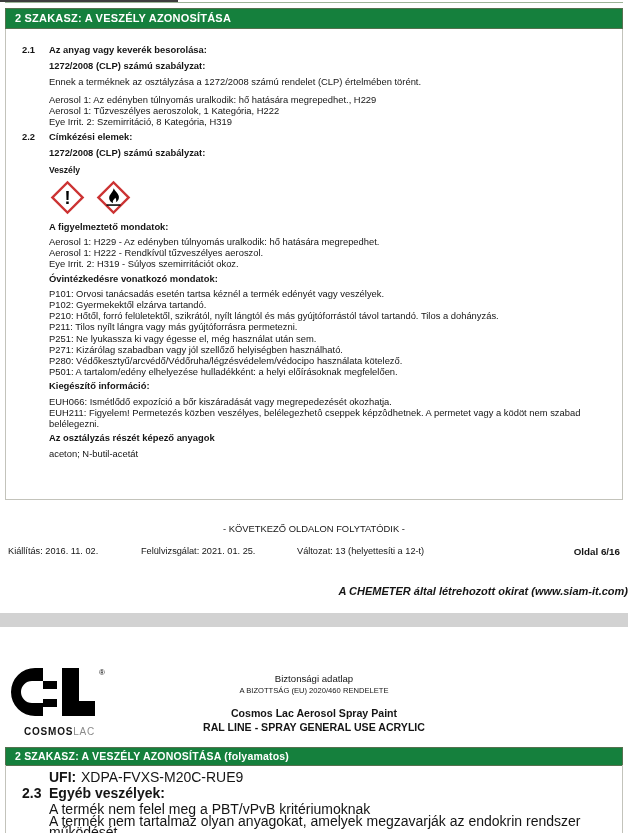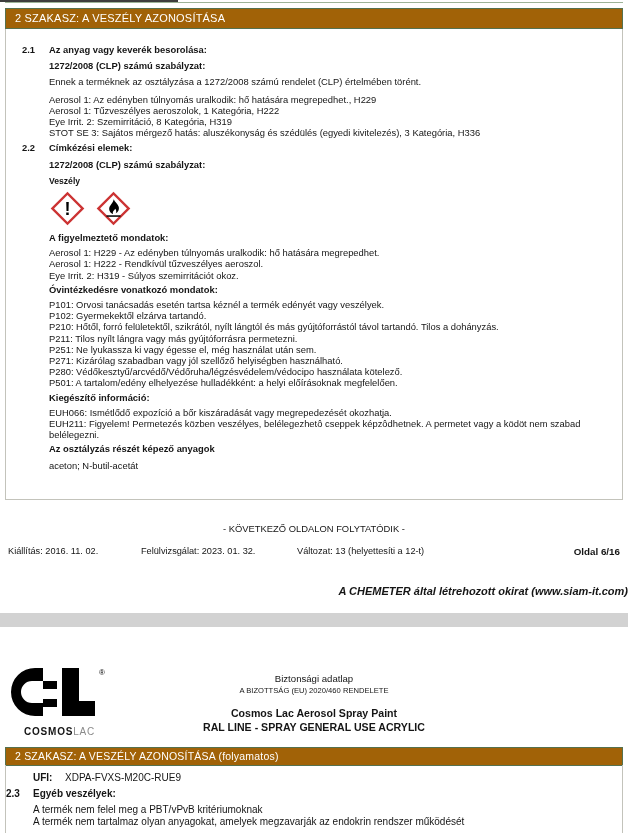--- a/index.html
+++ b/index.html
@@ -13,22 +13,22 @@
   .page{position:absolute;left:0;width:628px;background:#ffffff;}
   #page1{top:0;height:613px;}
   #page2{top:627px;height:206px;}
 
   
   .top-remnant-dark{position:absolute;top:0;left:0;width:178px;height:2px;background:#3d3d3d;}
   .top-remnant-line{position:absolute;top:2px;left:5px;right:5px;height:1px;background:#9db398;}
 
   
   .section-bar{
-    background:#a16207;border:1px solid #55714f;
-    color:#ffffff;font-weight:normal;font-size:11px;line-height:17px;
+    background:#15803d;border:1px solid #55714f;
+    color:#ffffff;font-weight:bold;font-size:11px;line-height:17px;
     padding:1px 0 1px 9px;letter-spacing:.2px;white-space:nowrap;
   }
 
   
   .section-box{
     position:absolute;top:8px;left:5px;right:5px;height:492px;
     border:1px solid #c3c3bb;background:#fff;box-sizing:border-box;
   }
   .section-box .section-bar{margin:-1px -1px 0 -1px;}
 
@@ -58,22 +58,22 @@
   .logo-caption .lac{color:#8a8a8a;font-weight:normal;}
   .p2-header{position:absolute;left:120px;right:120px;top:46px;text-align:center;}
   .doc-type{font-size:9.6px;}
   .doc-reg{font-size:7.6px;margin-top:2px;}
   .product1{font-size:10.6px;font-weight:bold;margin-top:12px;}
   .product2{font-size:10.6px;font-weight:bold;margin-top:2px;}
   .p2-bar{position:absolute;top:120px;left:5px;right:5px;}
   .p2-bar .section-bar{font-size:10.5px;line-height:15px;}
   .p2-box{position:absolute;top:138px;left:5px;right:5px;bottom:0;
           border:1px solid #c3c3bb;border-top:none;border-bottom:none;
-          box-sizing:border-box;font-size:10px;line-height:11.2px;
-          padding:7px 14px 0 0;}
+          box-sizing:border-box;font-size:14px;line-height:11.2px;
+          padding:7px 14px 0 16px;}
   .ufi-row{display:flex;margin-left:27px;}
   .ufi-label{font-weight:bold;width:32px;flex:0 0 32px;}
 </style>
 </head>
 <body>
 
 <div class="page" id="page1">
   <div class="top-remnant-dark"></div>
   <div class="top-remnant-line"></div>
 
@@ -86,21 +86,20 @@
         <span class="num">2.1</span>
         <span class="bold">Az anyag vagy keverék besorolása:</span>
       </div>
       <div class="indent bold mt5">1272/2008 (CLP) számú szabályzat:</div>
       <div class="indent mt5">Ennek a terméknek az osztályzása a 1272/2008 számú rendelet (CLP) értelmében törént.</div>
 
       <div class="indent mt6">
           <div>Aerosol 1: Az edényben túlnyomás uralkodik: hő hatására megrepedhet., H229</div>
           <div>Aerosol 1: Tűzveszélyes aeroszolok, 1 Kategória, H222</div>
           <div>Eye Irrit. 2: Szemirritáció, 8 Kategória, H319</div>
-          <div>STOT SE 3: Sajátos mérgező hatás: aluszékonyság és szédülés (egyedi kivitelezés), 3 Kategória, H336</div>
         </div>
 
       <div class="num-row mt4">
         <span class="num">2.2</span>
         <span class="bold">Címkézési elemek:</span>
       </div>
       <div class="indent bold mt5">1272/2008 (CLP) számú szabályzat:</div>
       <div class="indent signal mt6">Veszély</div>
 
       <div class="picto-row">
@@ -142,21 +141,21 @@
 
       <div class="indent bold mt3">Az osztályzás részét képező anyagok</div>
       <div class="indent mt5">aceton; N-butil-acetát</div>
     </div>
   </div>
 
   <div class="continues">- KÖVETKEZŐ OLDALON FOLYTATÓDIK -</div>
 
   <div class="footer-row">
     <span class="f-issued">Kiállítás: 2016. 11. 02.</span>
-    <span class="f-review">Felülvizsgálat: 2023. 01. 32.</span>
+    <span class="f-review">Felülvizsgálat: 2021. 01. 25.</span>
     <span class="f-version">Változat: 13 (helyettesíti a 12-t)</span>
     <span class="f-page">Oldal 6/16</span>
   </div>
   <div class="credit">A CHEMETER által létrehozott okirat (www.siam-it.com)</div>
 </div>
 
 <div class="page" id="page2">
 
   <div class="logo-block">
     <svg width="96" height="54" viewBox="0 0 96 54">

